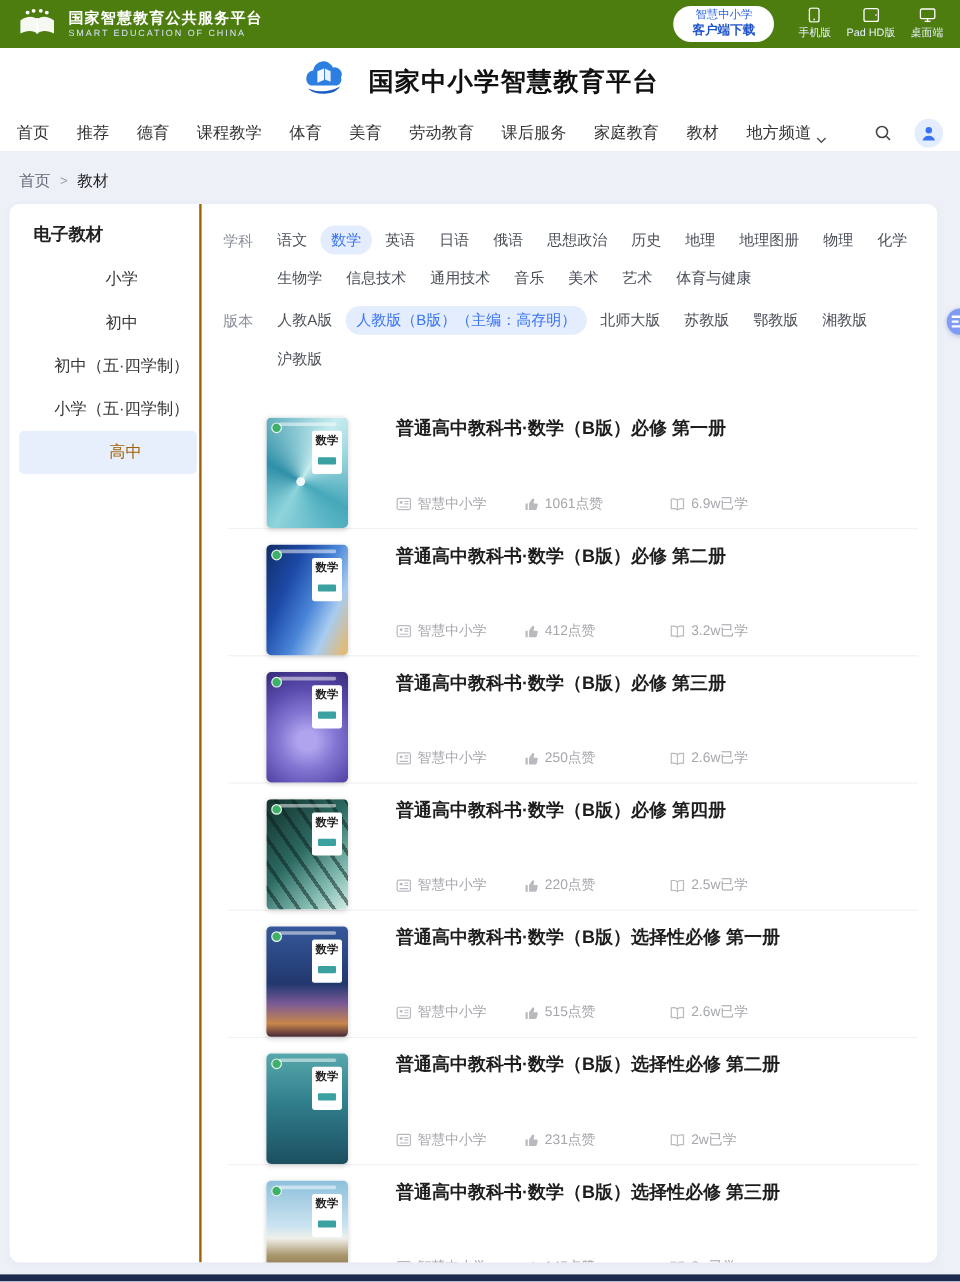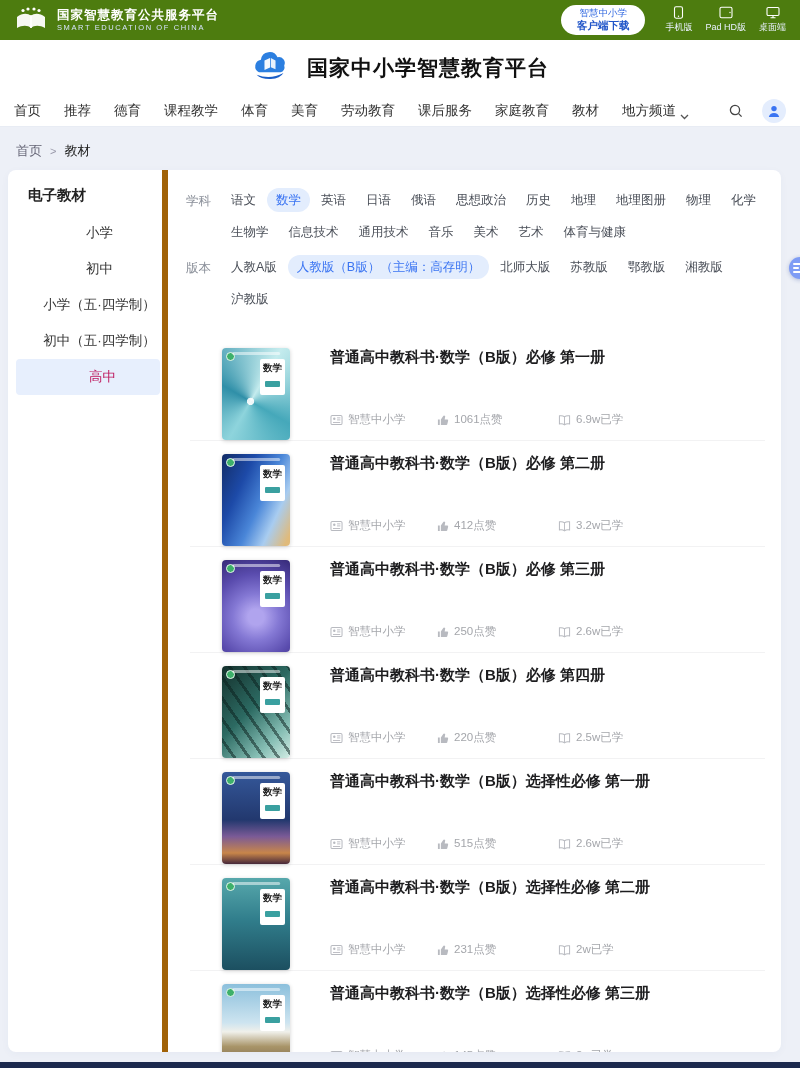--- a/index.html
+++ b/index.html
@@ -45,27 +45,27 @@
   .breadcrumb .sep{ color:#99a; font-size:11px; }
   .breadcrumb .current{ color:#222; }
   .breadcrumb .home{ cursor:pointer; }
 
   
   .main-panel{
     position:absolute; left:8px; top:170px; width:773px; height:882px;
     background:#fff; border-radius:8px; display:flex; overflow:hidden;
     box-shadow:0 2px 8px rgba(40,70,140,.04);
   }
-  .sidebar{ width:160px; border-right:6px solid #a16207; flex-shrink:0; padding-top:14px; }
+  .sidebar{ width:160px; border-right:2px solid #a16207; flex-shrink:0; padding-top:14px; }
   .sidebar-title{ font-size:14.5px; font-weight:bold; color:#222; padding:2px 0 10px 20px; }
   .side-item{
     height:36px; line-height:36px; text-align:center; font-size:13.5px; color:#333;
     margin:0 0 0 0; cursor:pointer;padding-left:29px;
   }
-  .side-item.active{ background:#e7effd; color:#be185d; margin:0 2px 0 8px; border-radius:4px; }
+  .side-item.active{ background:#e7effd; color:#a16207; margin:0 2px 0 8px; border-radius:4px; }
 
   .content{ flex:1; padding:18px 14px 0 18px; display:flex; flex-direction:column; }
 
   
   .filter-row{ display:flex; margin-bottom:10px; }
   .filter-label{ width:36px; flex-shrink:0; font-size:12.5px; color:#8a8f99; padding-top:5px; }
   .chip-wrap{ flex:1; display:flex; flex-wrap:wrap; gap:8px 2px; }
   .chip{
     font-size:12.5px; color:#4a4f58; padding:4px 9px; border-radius:14px;
     cursor:pointer; white-space:nowrap; line-height:1.3;
@@ -230,23 +230,23 @@
 
 <div class="main-panel">
 
   <div class="sidebar">
     <div class="sidebar-title">电子教材</div>
 
       <div class="side-item">小学</div>
 
       <div class="side-item">初中</div>
 
+      <div class="side-item">初中（五·四学制）</div>
+
       <div class="side-item">小学（五·四学制）</div>
-
-      <div class="side-item">初中（五·四学制）</div>
 
       <div class="side-item active">高中</div>
 
   </div>
 
   <div class="content">
 
     <div class="filter-row">
       <span class="filter-label">学科</span>
       <div class="chip-wrap">

